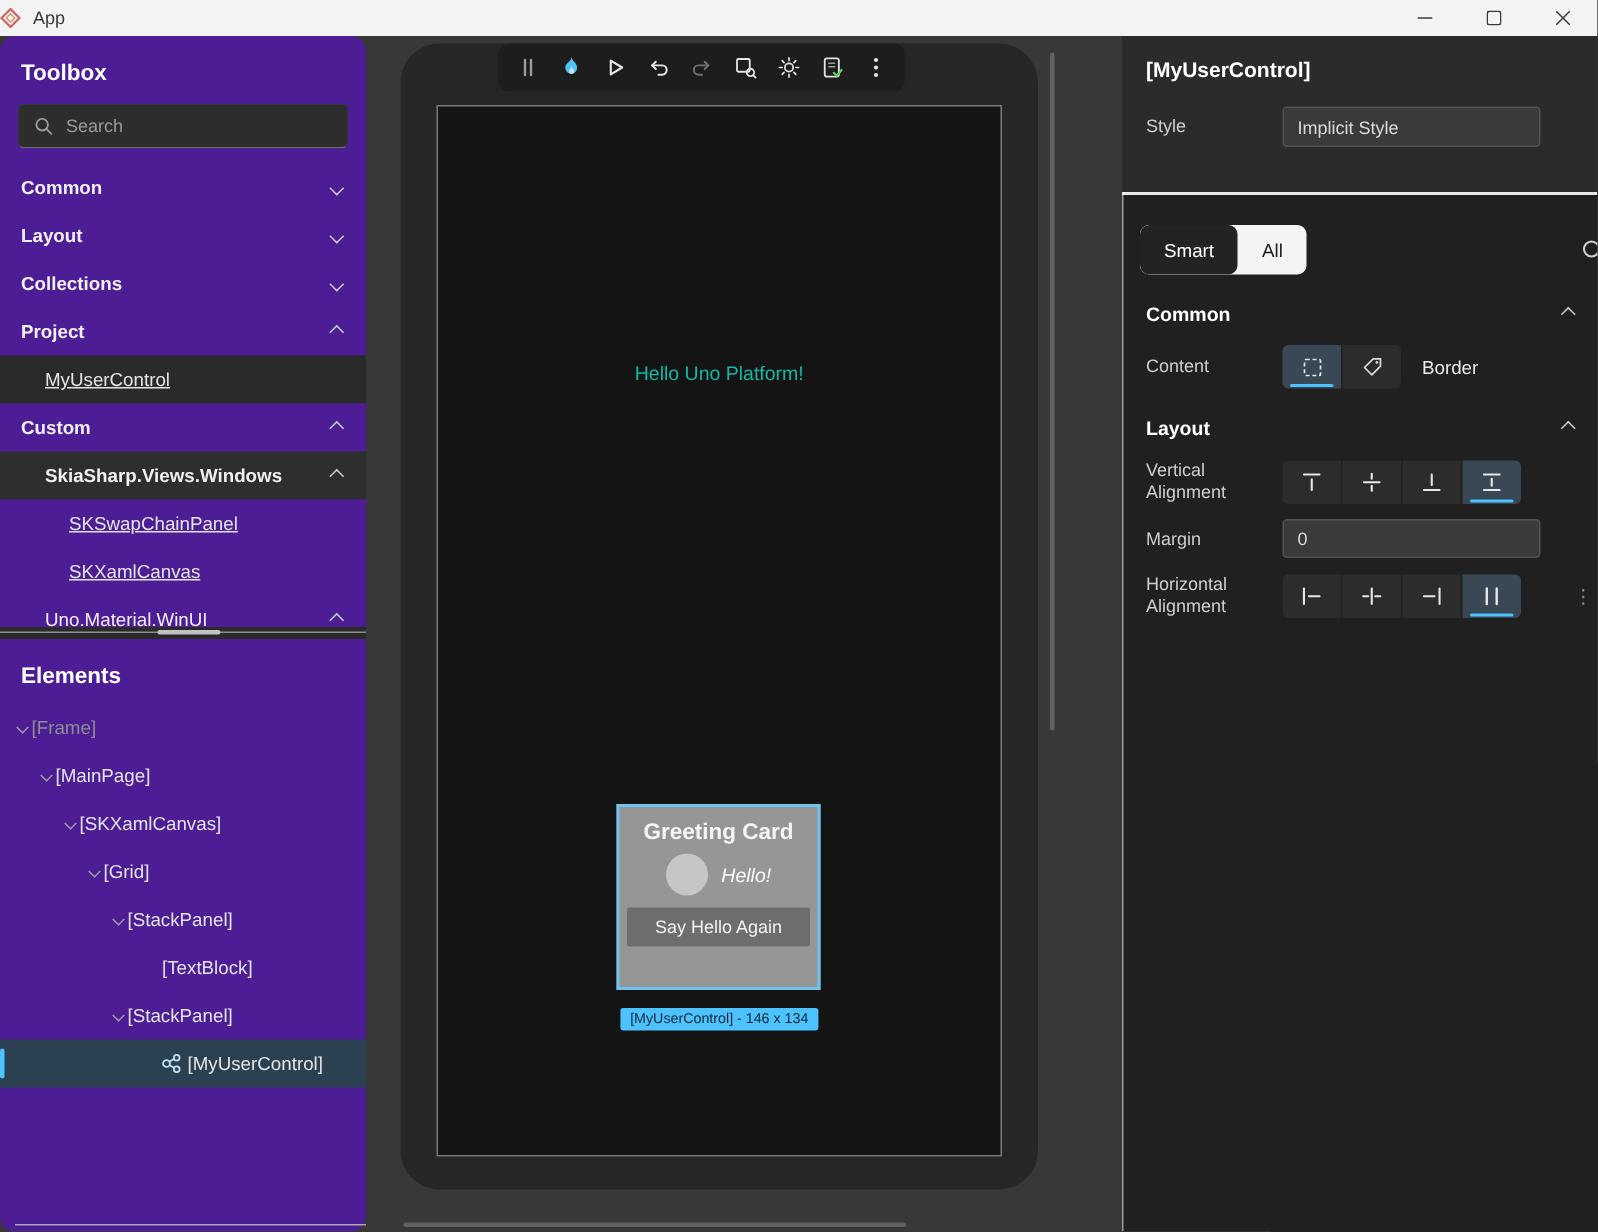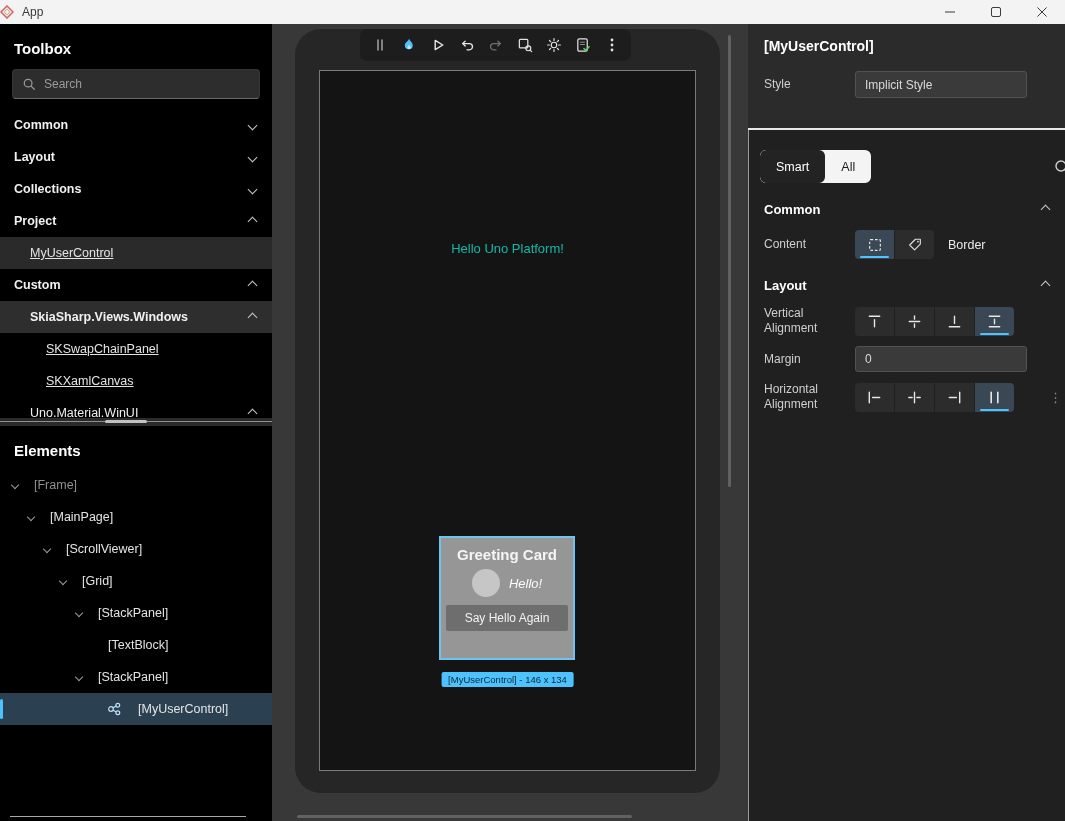--- a/index.html
+++ b/index.html
@@ -8,39 +8,39 @@
 
   
   .titlebar { height:24px; background:#f3f3f3; display:flex; align-items:center; padding-left:0; color:#3b3b3b; font-size:12px; position:relative; }
   .tb-logo { width:14px; height:14px; margin-right:8px; flex:none; }
   .win-controls { position:absolute; right:0; top:0; height:24px; display:flex; }
   .win-btn { width:46px; height:24px; display:flex; align-items:center; justify-content:center; }
 
   .main { display:flex; height:797px; }
 
   
-  .sidebar { width:272px; flex:none; background:#000000; position:relative; display:flex; flex-direction:column; }
+  .sidebar { width:244px; flex:none; background:#4c1d95; position:relative; display:flex; flex-direction:column;border-radius:10px; }
   .sb-top { height:394px; overflow:hidden; flex:none; }
   .tb-title, .elements-title { padding:16px 14px 10px; font-size:15px; font-weight:700; color:#ffffff; }
   .searchbox { margin:2px 12px 10px; height:30px; background:#2d2d2d; border:1px solid #353535; border-bottom-color:#6a6a6a; border-radius:4px; display:flex; align-items:center; padding:0 9px; gap:8px; }
   .searchbox input { flex:1; background:transparent; border:none; outline:none; color:#e8e8e8; font-size:12px; font-family:inherit; }
   .searchbox input::placeholder { color:#9a9a9a; }
   .tb-row { height:32px; display:flex; align-items:center; justify-content:space-between; padding:0 16px 0 14px; color:#f0f0f0; font-size:12.5px; font-weight:700; }
   .tb-item { height:32px; display:flex; align-items:center; padding:0 14px; color:#e4e4e4; font-size:12.5px;text-decoration:underline; }
   .lvl2 { padding-left:30px; }
   .lvl3 { padding-left:46px; }
   .hl { background:#2a2a2a; }
   .hl2 { background:#2e2e2e; }
   .chev { width:7px; height:7px; border-right:1.6px solid #c9c9c9; border-bottom:1.6px solid #c9c9c9; transform:rotate(45deg); flex:none; }
   .chev.up { transform:rotate(-135deg); }
   .chev.sm { width:6px; height:6px; border-color:#9d9d9d; }
   .splitter { height:8px; background:#2a2a2a; position:relative; flex:none; }
   .splitter::after { content:""; position:absolute; left:0; right:0; top:3px; height:1px; background:#8f8f8f; }
   .splitter::before { content:""; position:absolute; left:105px; top:2px; width:42px; height:3px; background:#c2c2c2; border-radius:2px; z-index:1; }
-  .tree-row { height:32px; display:flex; align-items:center; gap:16px; font-size:12.5px; color:#e4e4e4; position:relative; }
+  .tree-row { height:32px; display:flex; align-items:center; gap:3px; font-size:12.5px; color:#e4e4e4; position:relative; }
   .tree-row .dim { color:#8f8f8f; }
   .tree-row.selected { background:#2b4152; }
   .tree-row.selected::before { content:""; position:absolute; left:0; top:6px; bottom:6px; width:3px; background:#4cc2ff; border-radius:2px; }
   .sb-bottom-line { position:absolute; bottom:4px; left:10px; width:236px; height:1px; background:#a8a8a8; }
 
   
   .canvas { flex:1; position:relative; background:#383838; }
   .phone { position:absolute; left:23px; top:5px; width:425px; height:764px; background:#262626; border-radius:26px; }
   .screen { position:absolute; left:24px; right:24px; top:41px; bottom:22px; background:#141414; border:1px solid #7a7a7a; }
   .hello { position:absolute; top:170px; left:0; right:0; text-align:center; color:#14b8a6; font-size:13px; }
@@ -171,21 +171,21 @@
       <div class="tree-row" style="padding-left:12px">
         <span class="chev sm"></span>
         <span class="dim">[Frame]</span>
       </div>
       <div class="tree-row" style="padding-left:28px">
         <span class="chev sm"></span>
         <span>[MainPage]</span>
       </div>
       <div class="tree-row" style="padding-left:44px">
         <span class="chev sm"></span>
-        <span>[ScrollViewer]</span>
+        <span>[SKXamlCanvas]</span>
       </div>
       <div class="tree-row" style="padding-left:60px">
         <span class="chev sm"></span>
         <span>[Grid]</span>
       </div>
       <div class="tree-row" style="padding-left:76px">
         <span class="chev sm"></span>
         <span>[StackPanel]</span>
       </div>
       <div class="tree-row" style="padding-left:108px">

